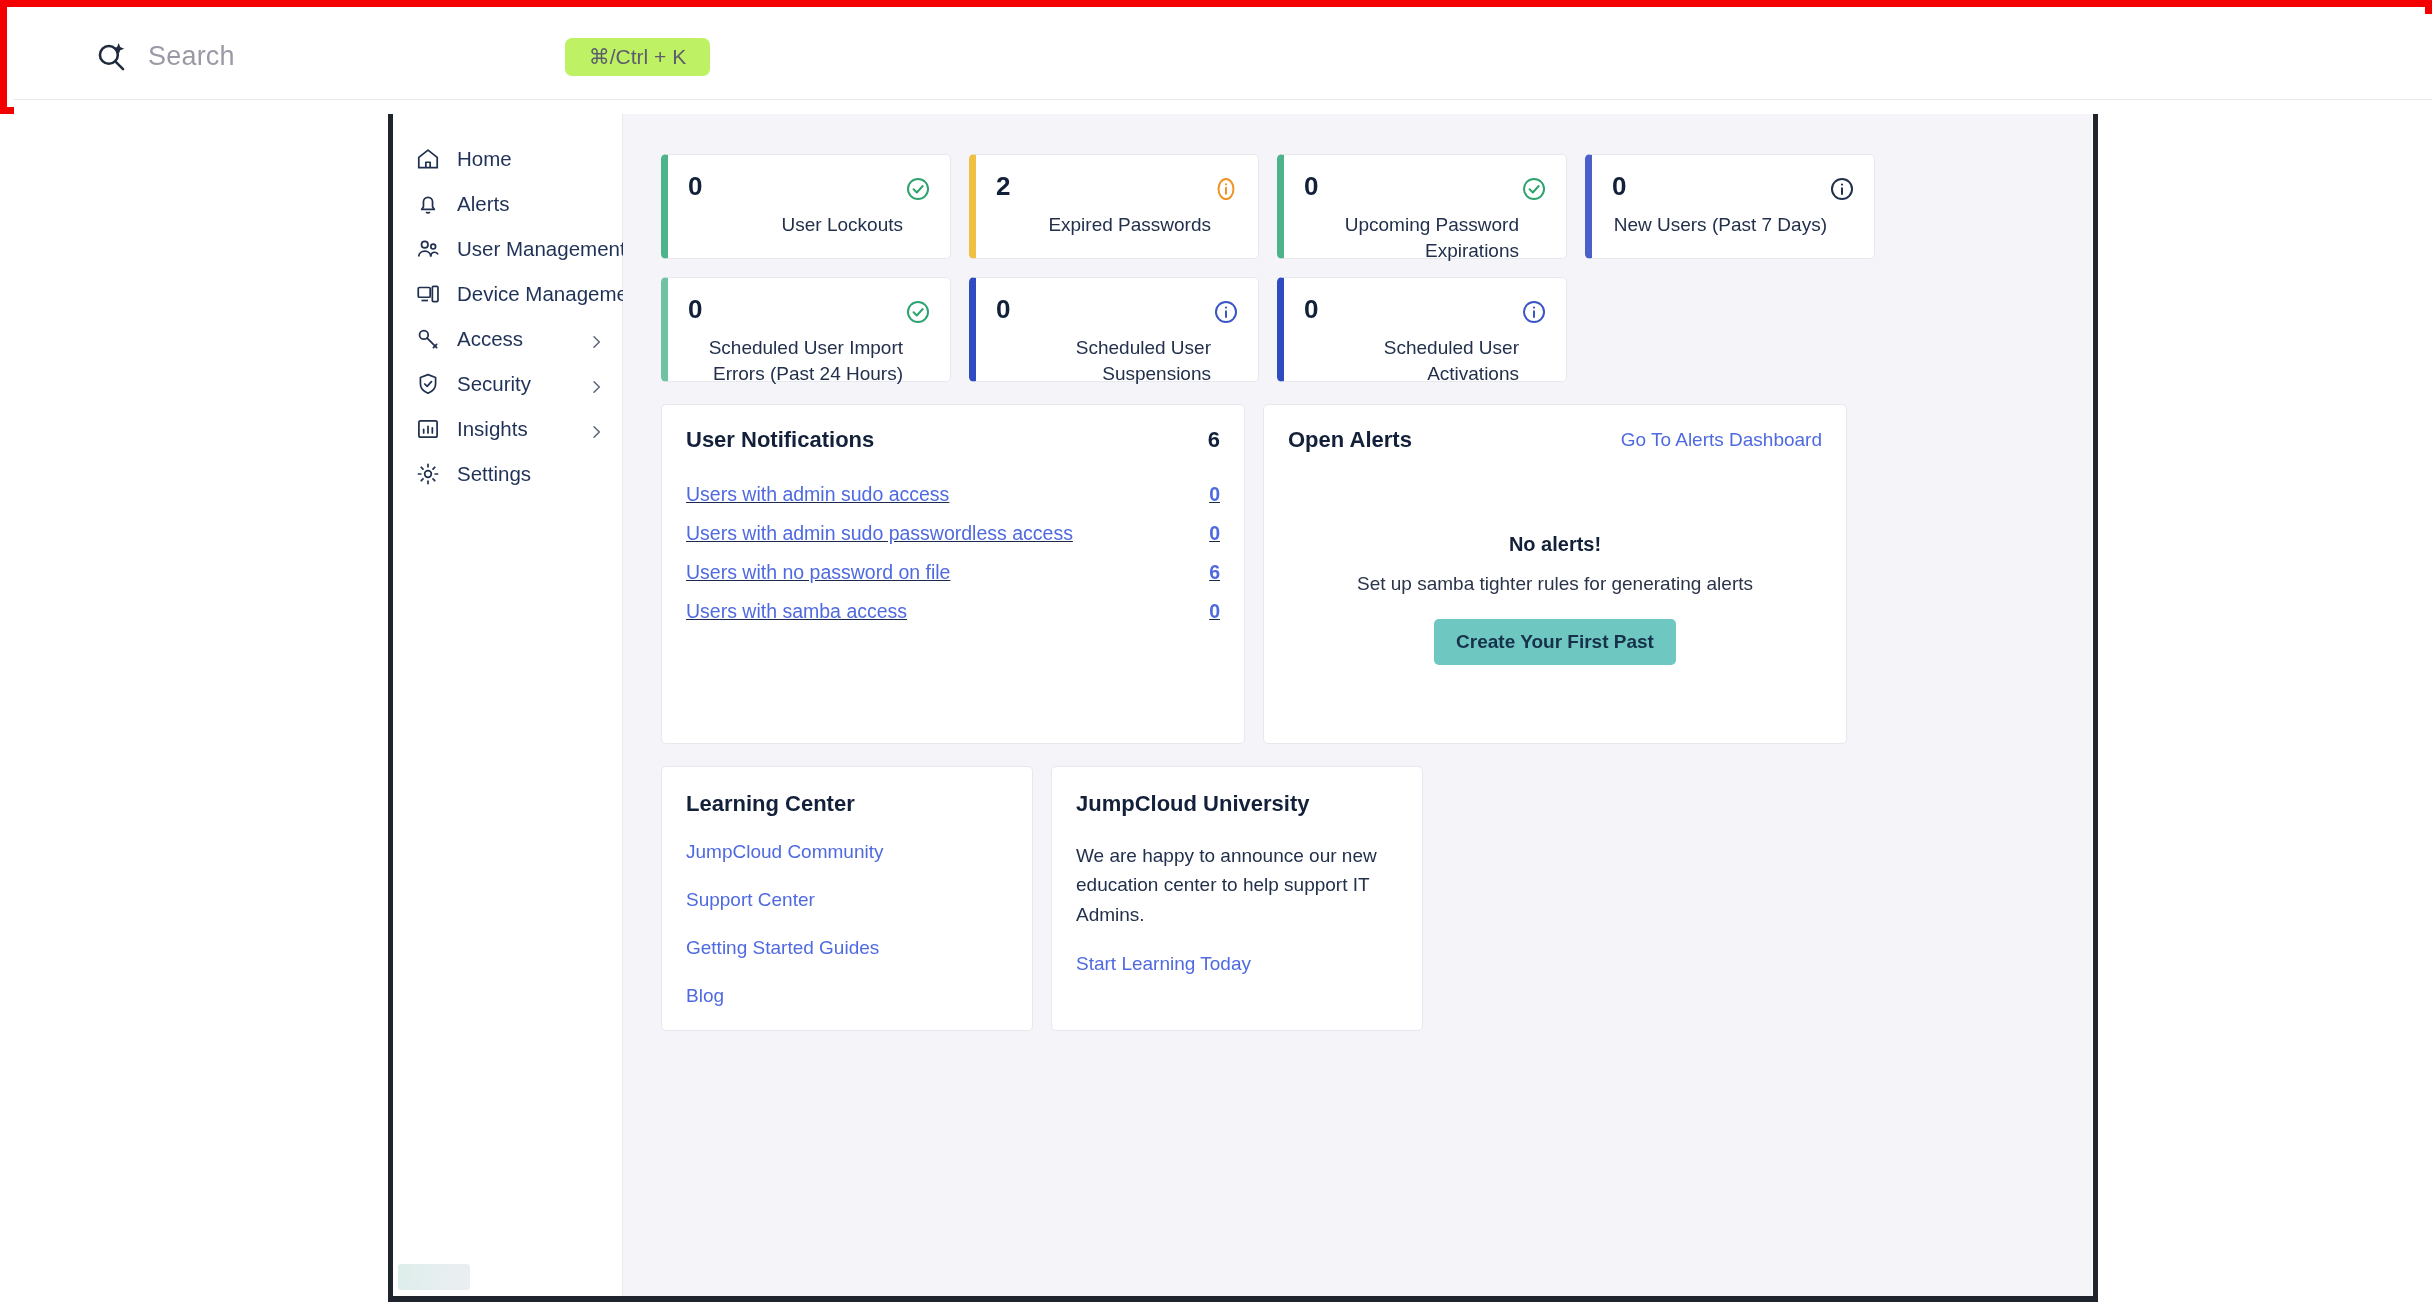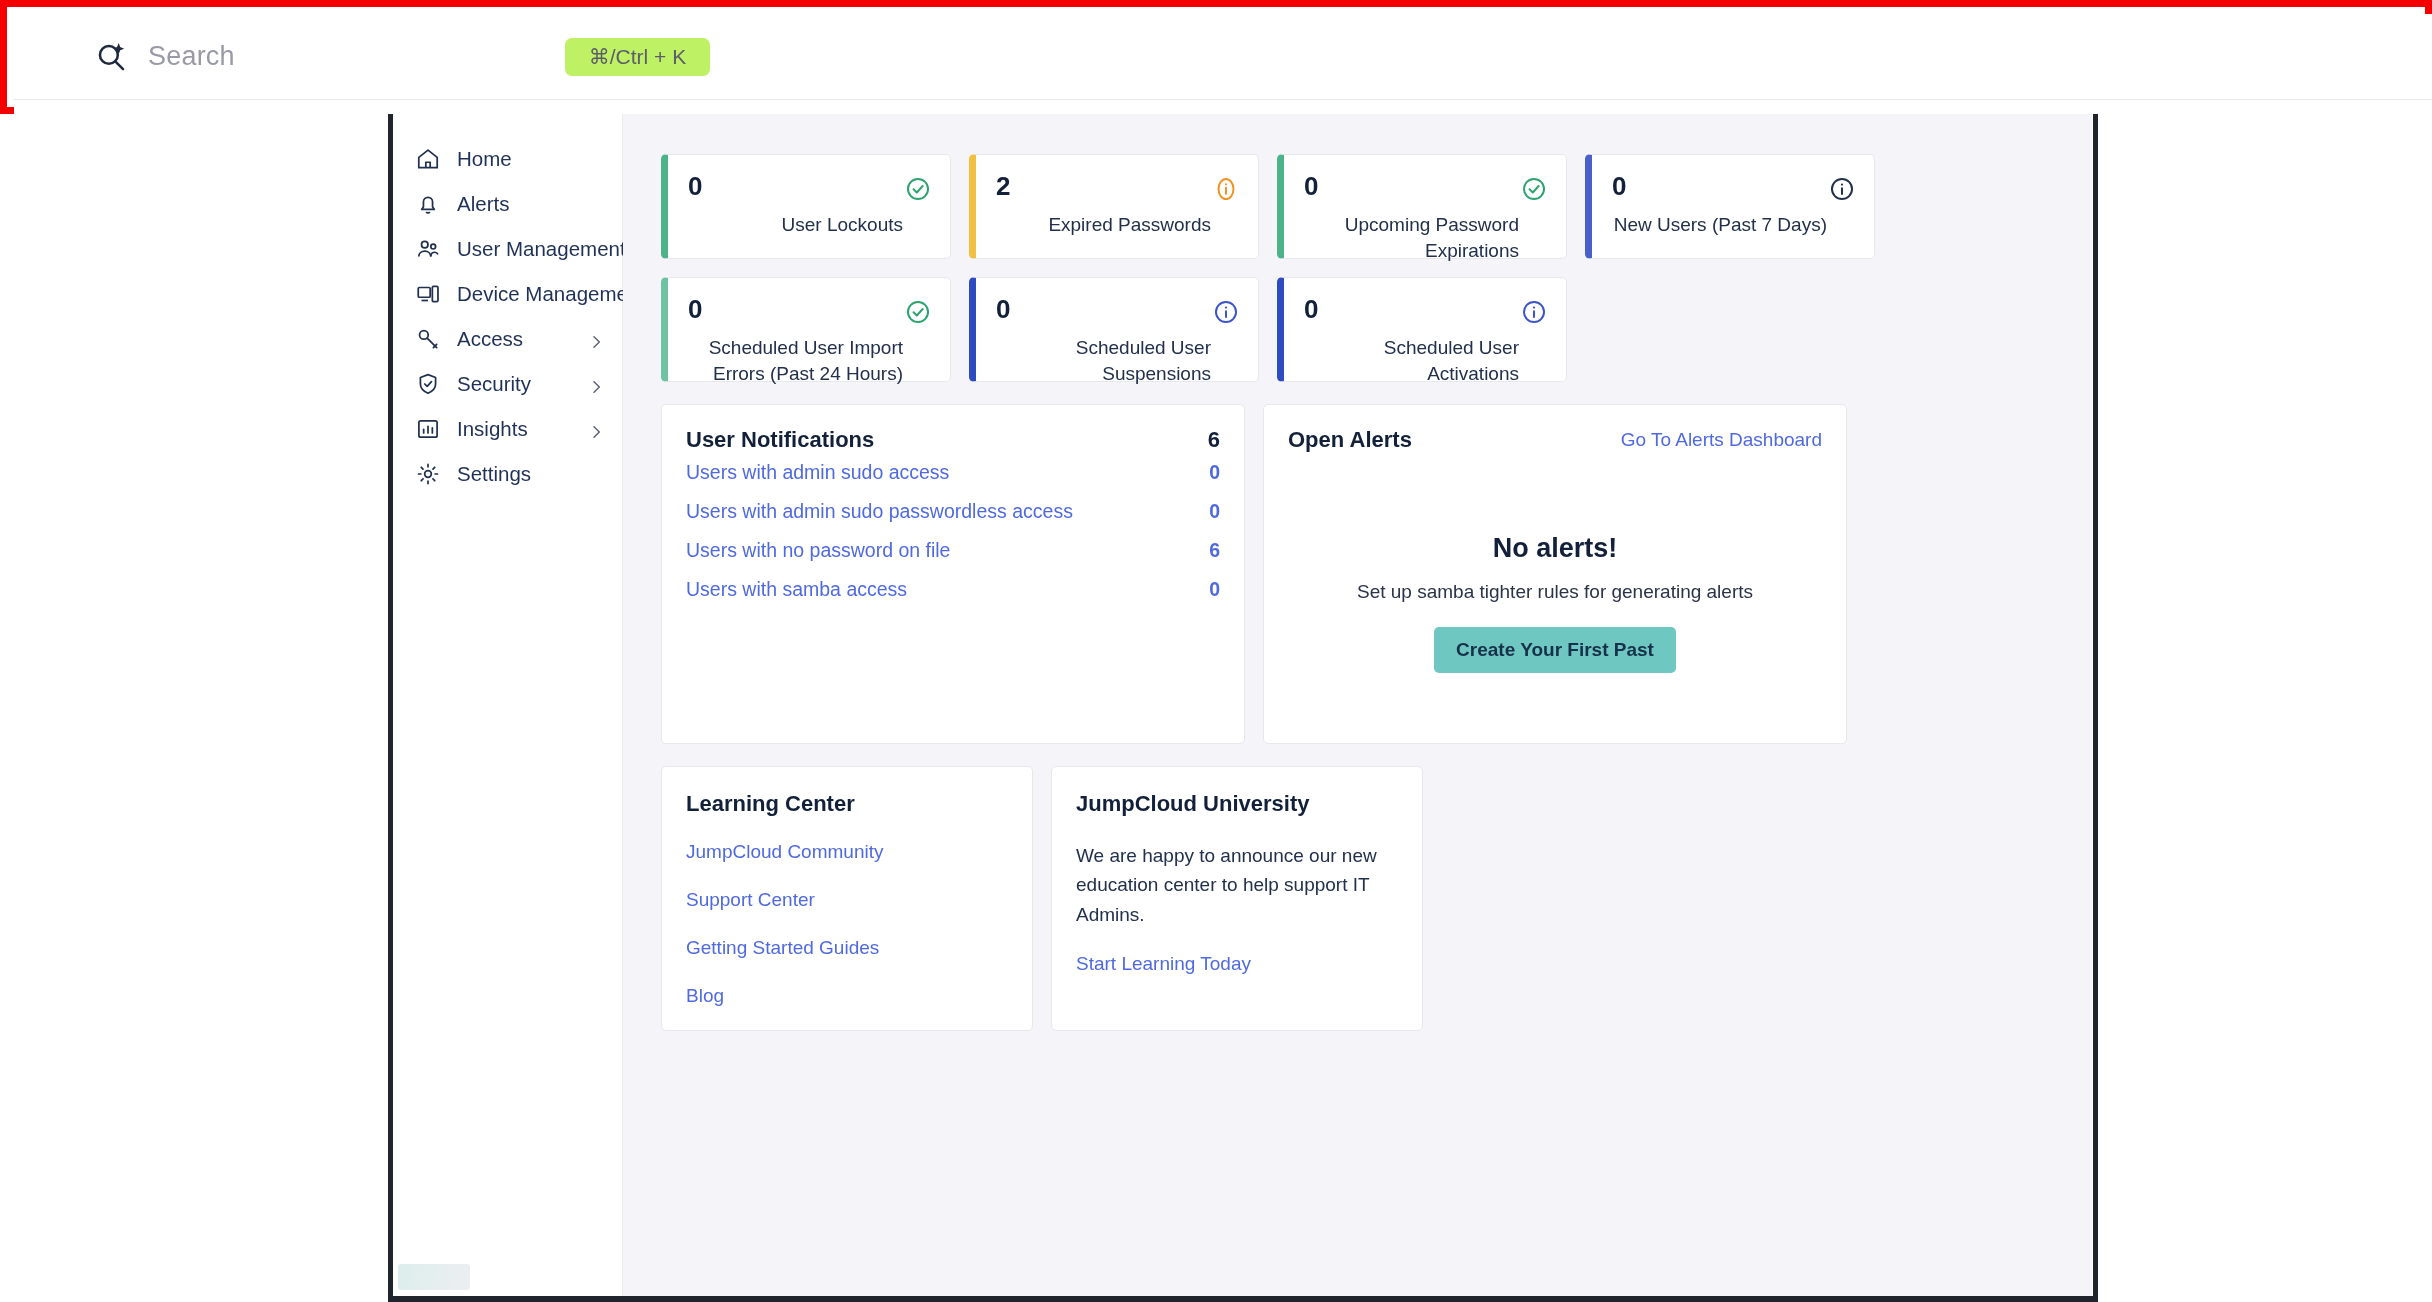--- a/index.html
+++ b/index.html
@@ -90,27 +90,27 @@
   .tile .tlabel{margin-top:12px;font-size:19px;color:#22304c;line-height:1.35;max-width:215px;text-align:right;}
   .tile .tico{position:absolute;right:18px;top:20px;width:28px;height:28px;}
 
   
   .panel-row{display:flex;gap:18px;margin-top:22px;}
   .panel{width:584px;height:340px;position:relative;padding:22px 24px;}
   .panel-head{display:flex;align-items:center;justify-content:space-between;}
   .panel-title{font-size:22px;font-weight:bold;color:#13203a;}
   .panel-count{font-size:22px;font-weight:bold;color:#13203a;}
   .panel-link{font-size:19px;color:#4f6ae0;cursor:pointer;}
-  .notif-list{}
+  .notif-list{margin-top:22px;text-decoration:underline;}
   .notif-row{display:flex;justify-content:space-between;align-items:center;height:39px;cursor:pointer;}
   .notif-row .nlabel{font-size:19.5px;color:#4f6ae0;}
   .notif-row .nval{font-size:19.5px;color:#4f6ae0;font-weight:bold;}
 
   .empty-wrap{position:absolute;left:0;right:0;top:128px;text-align:center;}
-  .empty-title{font-size:27px;font-weight:bold;color:#13203a;}
+  .empty-title{font-size:20px;font-weight:bold;color:#13203a;}
   .empty-sub{margin-top:17px;font-size:19px;color:#2a3349;}
   .btn-teal{
     margin-top:24px;display:inline-block;background:#6ec7c0;color:#17314a;
     border:none;border-radius:5px;padding:12px 22px;font-size:19px;font-weight:bold;
     cursor:pointer;font-family:"Liberation Sans", sans-serif;
   }
 
   
   .bottom-row{display:flex;gap:18px;margin-top:22px;}
   .bcard{width:372px;height:265px;padding:24px 24px;}

